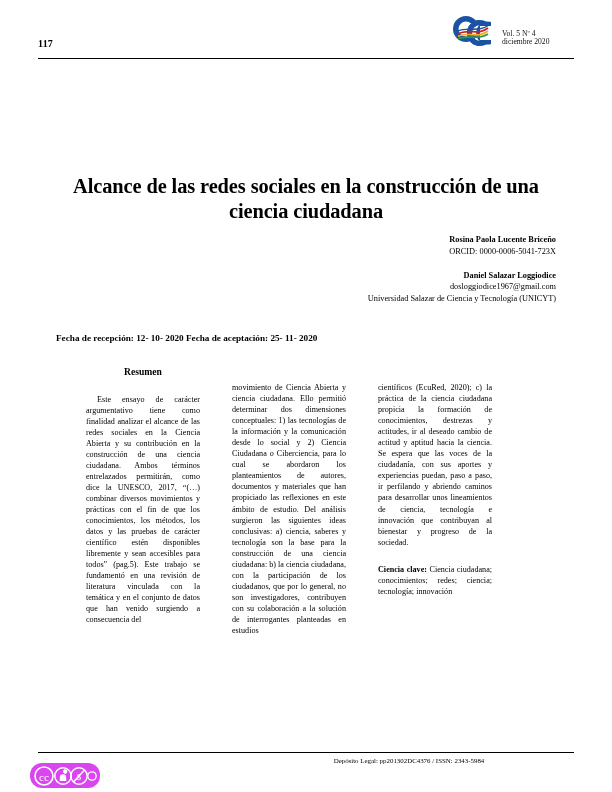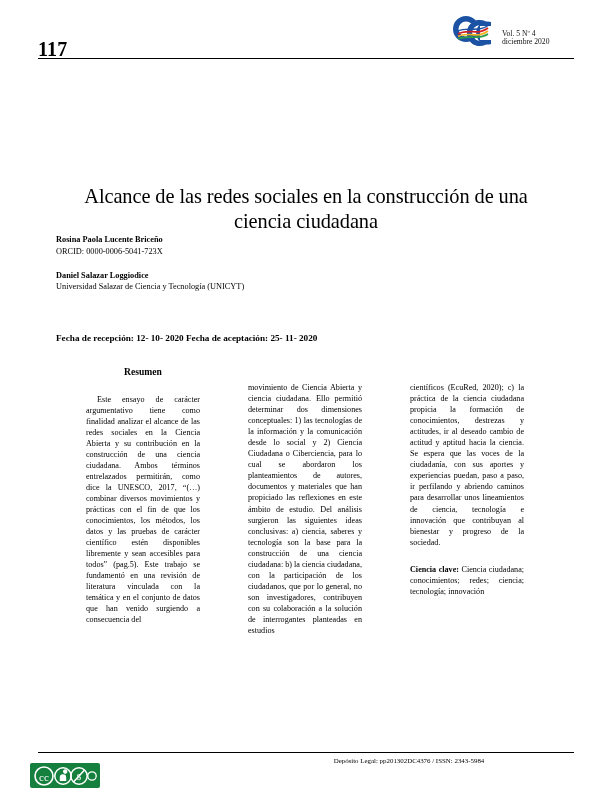--- a/index.html
+++ b/index.html
@@ -28,21 +28,21 @@
     position: absolute;
     left: 0;
     top: 0;
     width: 612px;
     height: 70px;
   }
   .folio {
     position: absolute;
     left: 38px;
     top: 38px;
-    font-size: 20px;
+    font-size: 10px;
     font-weight: bold;
     letter-spacing: 0.2px;
     font-family: "Liberation Serif", "DejaVu Serif", serif;
   }
   .header-rule {
     position: absolute;
     left: 38px;
     top: 58px;
     width: 536px;
     height: 0;
@@ -68,37 +68,37 @@
     top: 10px;
     width: 58px;
     height: 46px;
   }
   .logo-wrap svg { display:block; }
 
   
   .title {
     position: absolute;
     left: 56px;
-    top: 170px;
+    top: 160px;
     width: 500px;
     text-align: center;
     font-size: 20.4px;
-    font-weight: normal;
+    font-weight: bold;
     line-height: 1.22;
     font-family: "Liberation Serif", "DejaVu Serif", serif;
     letter-spacing: -0.1px;
   }
 
   
   .authors {
     position: absolute;
     left: 56px;
     top: 234px;
     width: 500px;
-    text-align: left;
+    text-align: right;
   }
   .author-block { margin-bottom: 0px; }
   .author-block + .author-block { margin-top: 12px; }
   .author-name {
     font-size: 8.3px;
     font-weight: bold;
     line-height: 1.42;
   }
   .author-line {
     font-size: 8.3px;
@@ -116,21 +116,20 @@
   }
 
   
   .columns {
     position: absolute;
     left: 70px;
     top: 366px;
     width: 472px;
     height: 300px;
     display: flex;
-    gap: 16px;
   }
   .col {
     width: 146px;
     font-size: 8.15px;
     line-height: 1.355;
     text-align: justify;
     text-justify: inter-word;
   }
   .col-heading {
     text-align: center;
@@ -164,22 +163,22 @@
     text-align: center;
     font-size: 6.9px;
     font-family: "Liberation Serif", "DejaVu Serif", serif;
   }
   .cc-badge {
     position: absolute;
     left: 30px;
     top: 763px;
     width: 70px;
     height: 25px;
-    background: #15803d;
-    border-radius: 2px;
+    background: #d946ef;
+    border-radius: 12px;
     display: flex;
     align-items: center;
     padding: 0 2px;
     box-sizing: border-box;
   }
   .cc-badge svg { display:block; }
 </style>
 </head>
 <body>
 
@@ -219,20 +218,21 @@
 
   <div class="authors">
 
     <div class="author-block">
       <div class="author-name">Rosina Paola Lucente Briceño</div>
       <div class="author-line">ORCID: 0000-0006-5041-723X</div>
     </div>
 
     <div class="author-block">
       <div class="author-name">Daniel Salazar Loggiodice</div>
+      <div class="author-line">dosloggiodice1967@gmail.com</div>
       <div class="author-line">Universidad Salazar de Ciencia y Tecnología (UNICYT)</div>
     </div>
   </div>
 
   <div class="dates">Fecha de recepción: 12- 10- 2020    Fecha de aceptación: 25- 11- 2020</div>
 
   <div class="columns">
 
     <div class="col">
       <div class="col-heading">Resumen</div>

